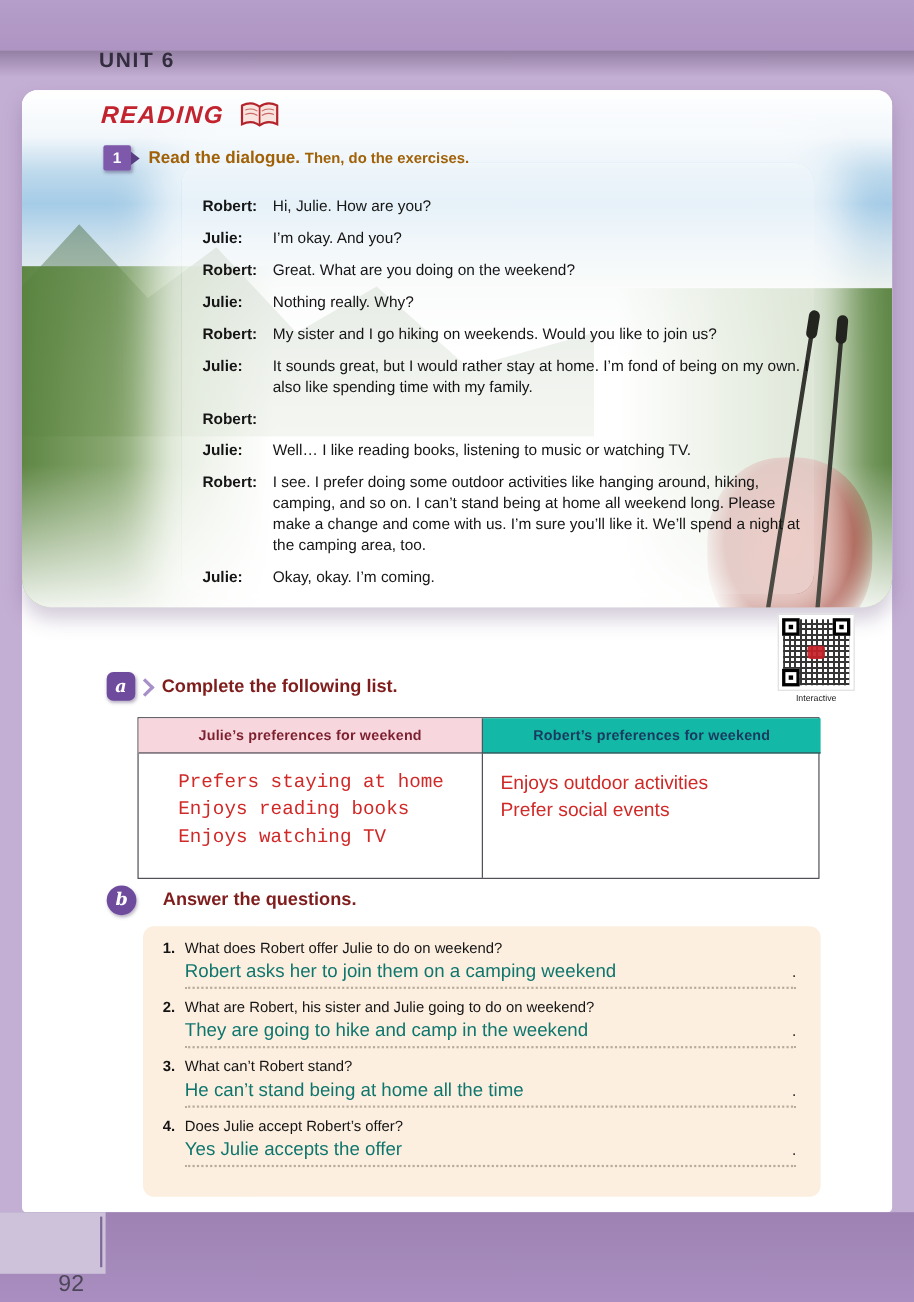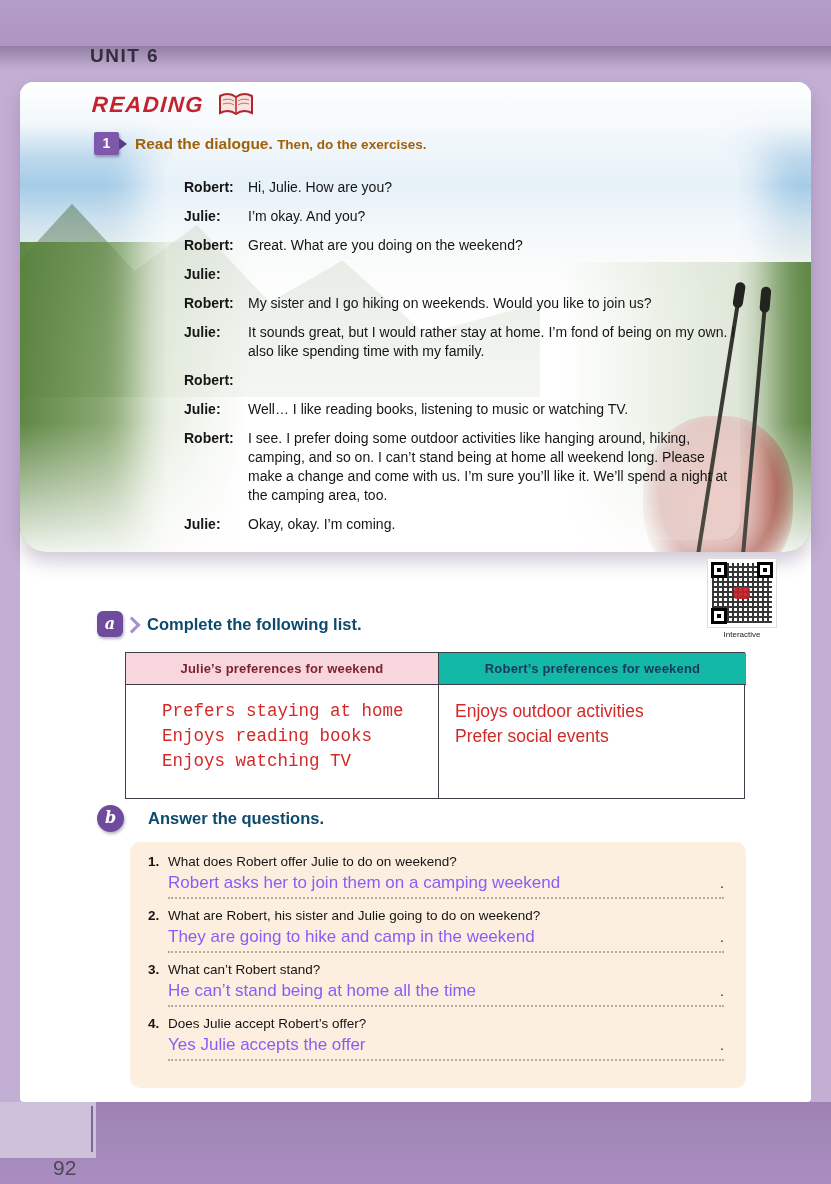--- a/index.html
+++ b/index.html
@@ -52,41 +52,41 @@
   .qf-tl{left:3px;top:3px;}
   .qf-tr{right:3px;top:3px;}
   .qf-bl{left:3px;bottom:3px;}
   .qr-logo{position:absolute;left:50%;top:50%;transform:translate(-50%,-50%);width:16px;height:12px;background:#c32127;border-radius:3px;opacity:.92;}
   .qr-label{font-size:8px;color:#1b1b1b;margin-top:2px;}
 
   
   .a-row{position:absolute;left:97px;top:611px;display:flex;align-items:center;gap:24px;}
   .badge-a{position:relative;width:26px;height:26px;border-radius:6px;background:#6f4b9d;color:#fff;font-family:"DejaVu Serif",serif;font-style:italic;font-weight:bold;font-size:16px;text-align:center;line-height:25px;box-shadow:1px 2px 3px rgba(60,40,90,.35);}
   .badge-a::after{content:"";position:absolute;left:29px;top:8px;width:9px;height:9px;border-top:3px solid #a78fc9;border-right:3px solid #a78fc9;transform:rotate(45deg);}
-  .sec-title{font-size:16.5px;font-weight:bold;color:#0c4a6e;}
+  .sec-title{font-size:16.5px;font-weight:bold;color:#7f1d1d;}
 
   .pref-table{position:absolute;left:125px;top:652px;width:620px;display:grid;grid-template-columns:313px 307px;border:1.5px solid #3f3f49;background:#fff;box-sizing:border-box;}
   .tbl-head{height:31px;display:flex;align-items:center;justify-content:center;font-size:13px;font-weight:bold;border-bottom:1.5px solid #3f3f49;letter-spacing:.2px;}
   .th-julie{background:#f8d6dd;color:#7c1f2e;border-right:1.5px solid #3f3f49;}
   .th-robert{background:#14b8a6;color:#173a5e;}
   .tbl-cell{min-height:113px;padding:14px 10px 10px 20px;font-size:17.5px;color:#d02a28;line-height:25px;box-sizing:border-box;}
   .cell-julie{border-right:1.5px solid #3f3f49;padding-left:36px;font-family:Liberation Mono, monospace;}
   .cell-robert{padding-left:16px;}
 
   
   .b-row{position:absolute;left:97px;top:805px;display:flex;align-items:center;gap:24px;}
   .badge-b{position:relative;width:27px;height:27px;border-radius:50%;background:#6f4b9d;color:#fff;font-family:"DejaVu Serif",serif;font-style:italic;font-weight:bold;font-size:16px;text-align:center;line-height:26px;box-shadow:1px 2px 3px rgba(60,40,90,.35);}
 
   .qa-panel{position:absolute;left:130px;top:842px;width:616px;height:246px;background:#fcefe0;border-radius:10px;padding:12px 22px 0 18px;box-sizing:border-box;}
   .qa-block{margin-bottom:9px;}
   .q-line{display:flex;font-size:13.5px;color:#141414;}
   .q-num{font-weight:bold;flex:0 0 20px;}
   .q-text{flex:1;}
   .a-line{display:flex;align-items:baseline;margin:3px 0 0 20px;border-bottom:2px dotted #b7ab99;padding-bottom:3px;}
-  .a-text{flex:1;color:#8b5cf6;font-size:17px;line-height:22px;}
+  .a-text{flex:1;color:#0f766e;font-size:17px;line-height:22px;}
   .a-punct{color:#222;font-size:14px;}
 
   
   .bottom-strip{position:absolute;left:0;top:1102px;width:100%;height:82px;background:linear-gradient(180deg,#9d82b3,#aa8ec1);}
   .page-box{position:absolute;left:0;top:1102px;width:96px;height:56px;background:#cdc2d9;}
   .page-vline{position:absolute;left:91px;top:1106px;width:2px;height:46px;background:#7e659a;}
   .page-number{position:absolute;left:53px;top:1156px;font-size:21px;color:#4d4658;}
 </style>
 </head>
 <body>
@@ -137,20 +137,21 @@
       <div class="dlg-row">
         <span class="dlg-speaker">Julie:</span>
         <span class="dlg-text">I’m okay. And you?</span>
       </div>
       <div class="dlg-row">
         <span class="dlg-speaker">Robert:</span>
         <span class="dlg-text">Great. What are you doing on the weekend?</span>
       </div>
       <div class="dlg-row">
         <span class="dlg-speaker">Julie:</span>
+        <span class="dlg-text">Nothing really. Why?</span>
       </div>
       <div class="dlg-row">
         <span class="dlg-speaker">Robert:</span>
         <span class="dlg-text">My sister and I go hiking on weekends. Would you like to join us?</span>
       </div>
       <div class="dlg-row">
         <span class="dlg-speaker">Julie:</span>
         <span class="dlg-text">It sounds great, but I would rather stay at home. I’m fond of being on my own. I also like spending time with my family.</span>
       </div>
       <div class="dlg-row">

